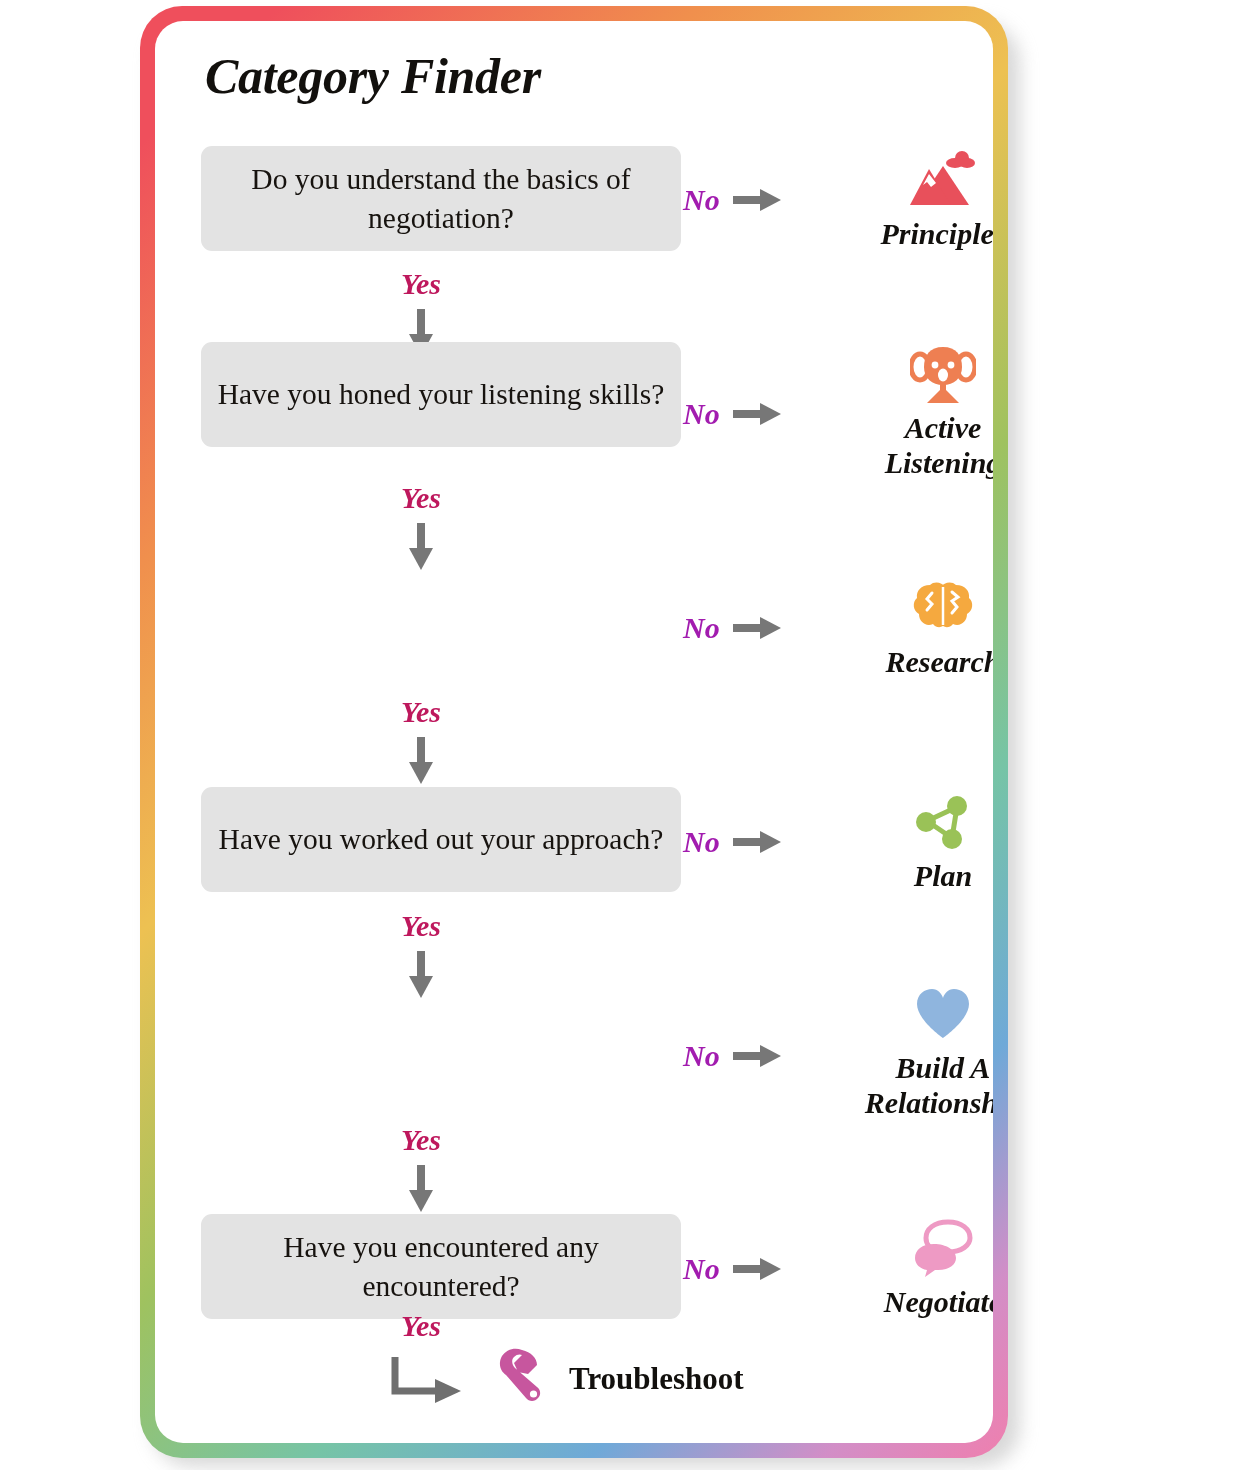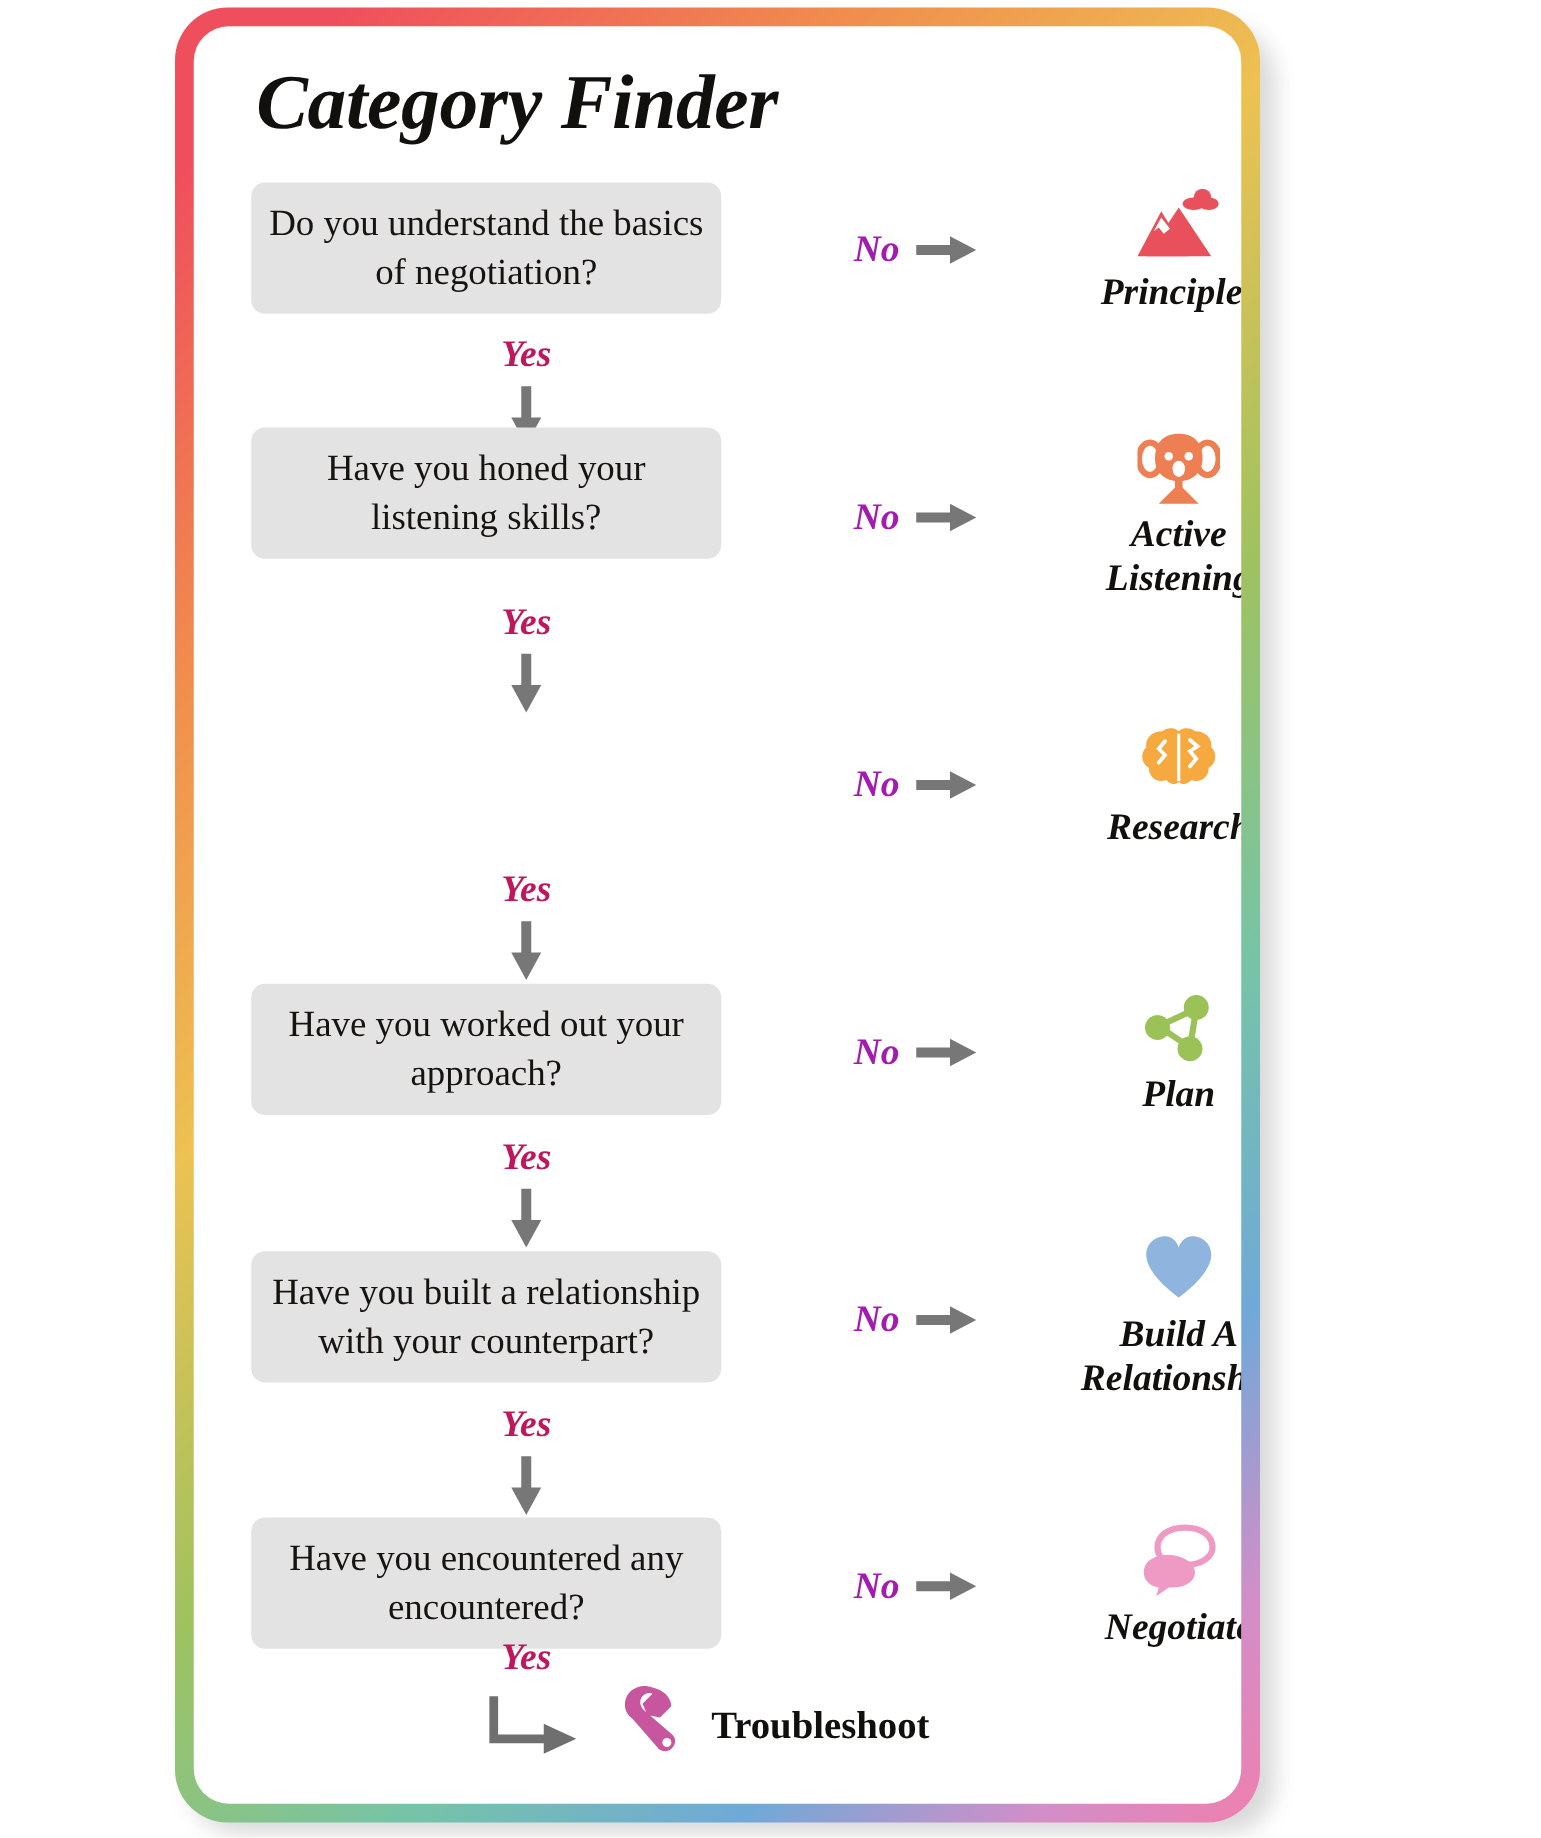--- a/index.html
+++ b/index.html
@@ -61,32 +61,32 @@
     border-radius: 28px;
     box-sizing: border-box;
     overflow: hidden;
   }
 
   
   #title {
     position: absolute;
     left: 50px;
     top: 26px;
-    font-size: 62px;
+    font-size: 50px;
     font-weight: bold;
     font-style: italic;
     color: #12100d;
     letter-spacing: -0.3px;
     white-space: nowrap;
   }
 
   .qbox {
     position: absolute;
     left: 46px;
-    width: 376px;
+    width: 480px;
     height: 105px;
     background: #e3e3e3;
     border-radius: 11px;
     display: flex;
     align-items: center;
     justify-content: center;
     box-sizing: border-box;
     padding: 0 14px;
   }
   .qbox .qtext {
@@ -362,23 +362,20 @@
         <span class="cat-label">Plan</span>
       </div>
       <div class="yes-group" style="top:890px">
         <span class="yes-label">Yes</span>
         <span class="arrow-down">
           <span class="shaft"></span>
             <span class="head"></span>
         </span>
       </div>
 
-      <div class="qbox" style="top:980px">
-        <div class="qtext">Have you built a relationship with your counterpart?</div>
-      </div>
       <div class="no-group" style="top:1018px">
         <span class="no-label">No</span>
         <span class="arrow-right">
           <span class="shaft"></span>
             <span class="head"></span>
         </span>
       </div>
       <div class="cat" style="top:962px">
         <span class="icon">
           <svg width="58" height="54" viewBox="0 0 58 54" aria-hidden="true">

